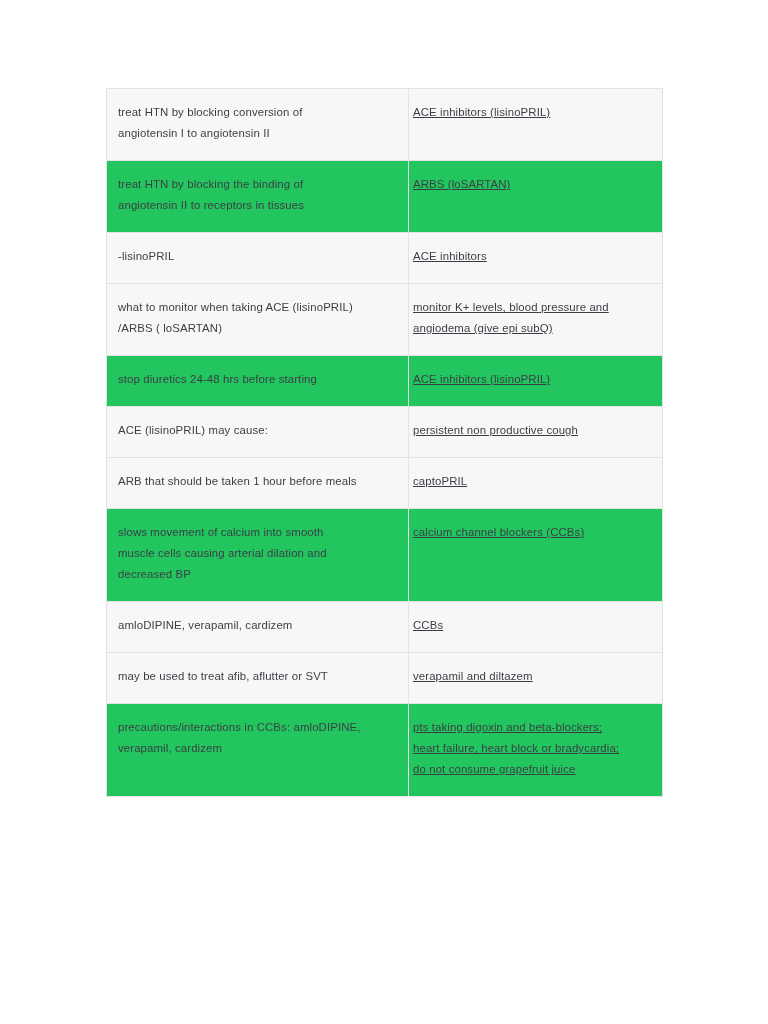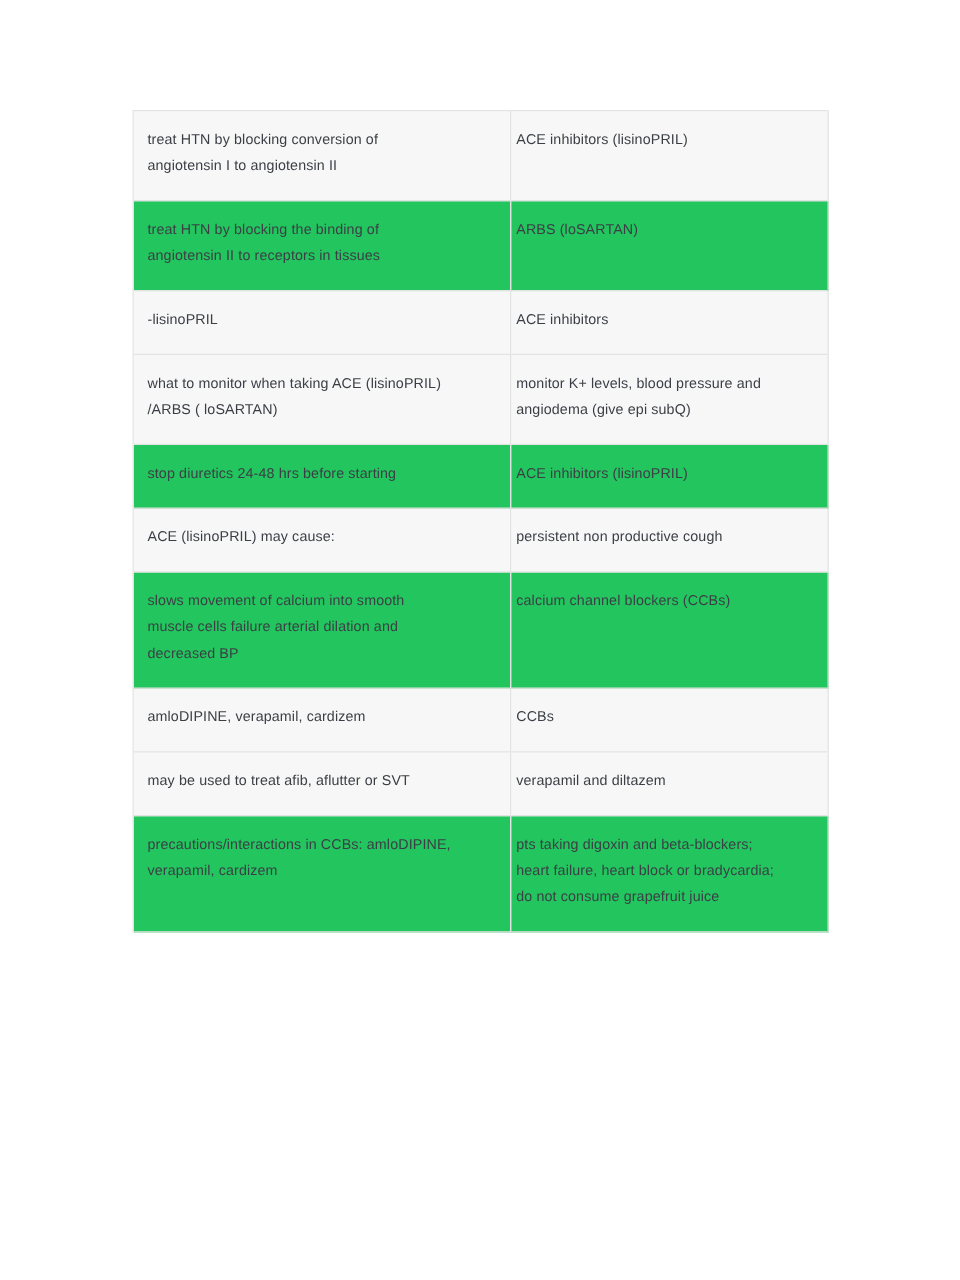--- a/index.html
+++ b/index.html
@@ -60,20 +60,21 @@
     border-left: 1px solid #e3e3e3;
     border-right: 1px solid #e3e3e3;
   }
 
   #card-table td.term {
     padding: 13px 14px 16px 11px;
   }
   #card-table td.def {
     padding: 13px 10px 16px 4px;
     border-left: 1px solid #e3e3e3;
+    text-decoration: underline;
   }
 
   #card-table td .cell-text {
     display: block;
     white-space: pre-line;
   }
 </style>
 </head>
 <body>
 
@@ -129,24 +130,32 @@
           </td>
         </tr>
         <tr class="row-shade">
           <td class="term">
             <span class="cell-text">ACE (lisinoPRIL) may cause:</span>
           </td>
           <td class="def">
             <span class="cell-text">persistent non productive cough</span>
           </td>
         </tr>
+        <tr class="row-shade">
+          <td class="term">
+            <span class="cell-text">ARB that should be taken 1 hour before meals</span>
+          </td>
+          <td class="def">
+            <span class="cell-text">captoPRIL</span>
+          </td>
+        </tr>
         <tr class="row-plain">
           <td class="term">
             <span class="cell-text">slows movement of calcium into smooth
-muscle cells failure arterial dilation and
+muscle cells causing arterial dilation and
 decreased BP</span>
           </td>
           <td class="def">
             <span class="cell-text">calcium channel blockers (CCBs)</span>
           </td>
         </tr>
         <tr class="row-shade">
           <td class="term">
             <span class="cell-text">amloDIPINE, verapamil, cardizem</span>
           </td>

